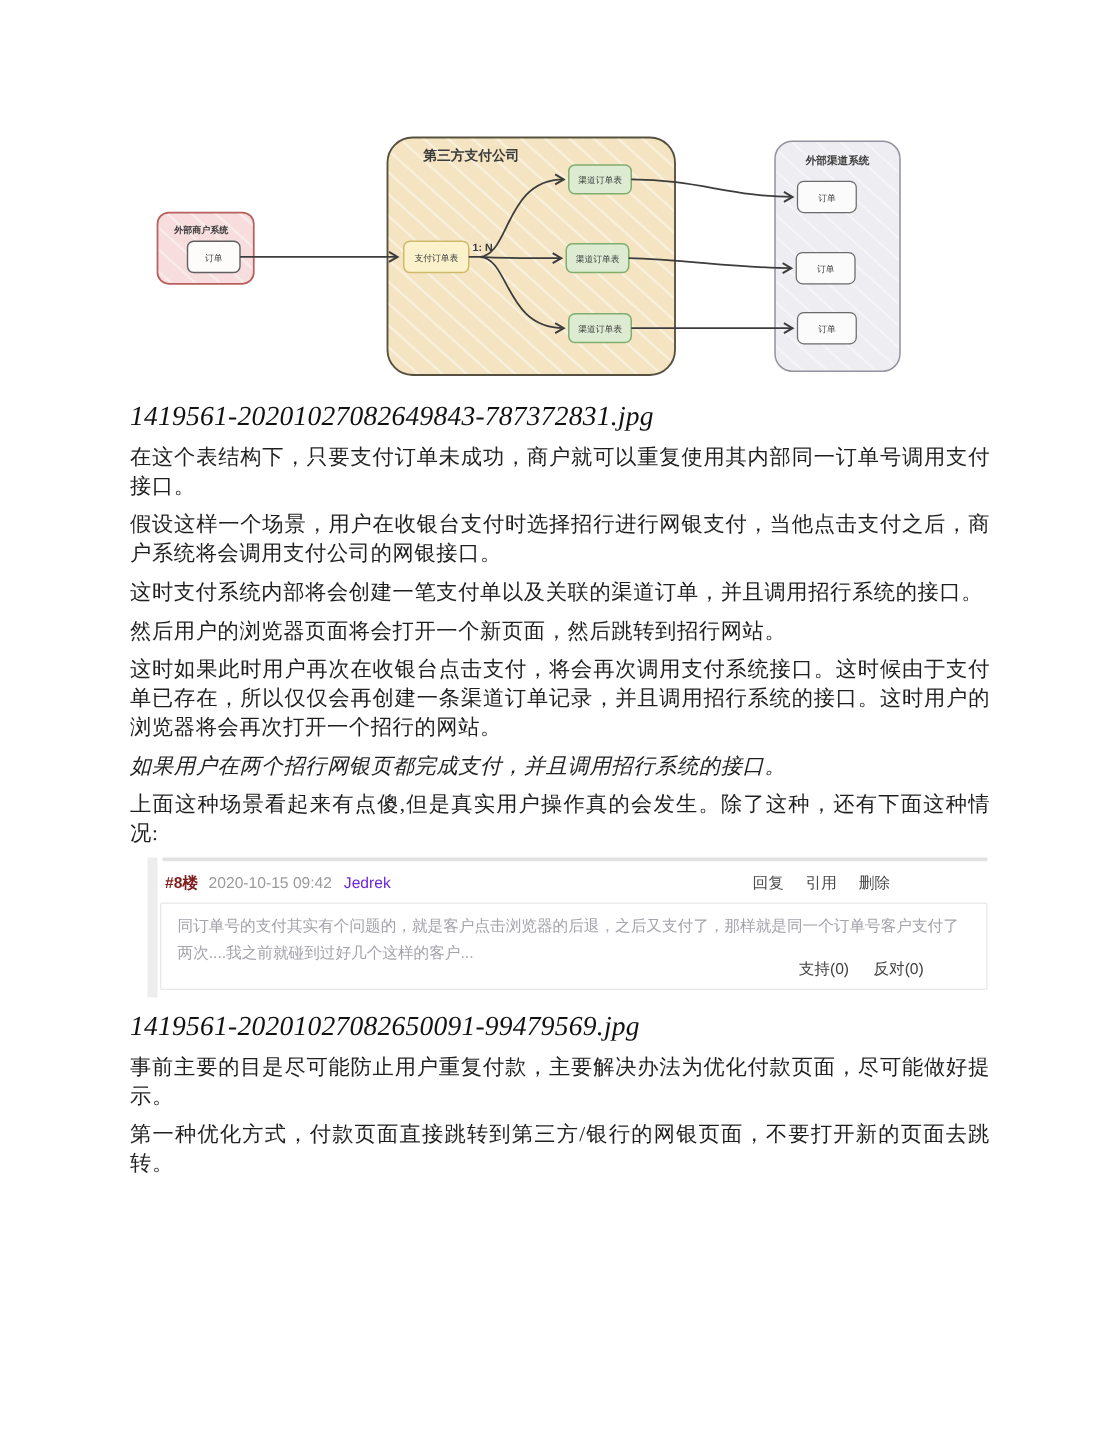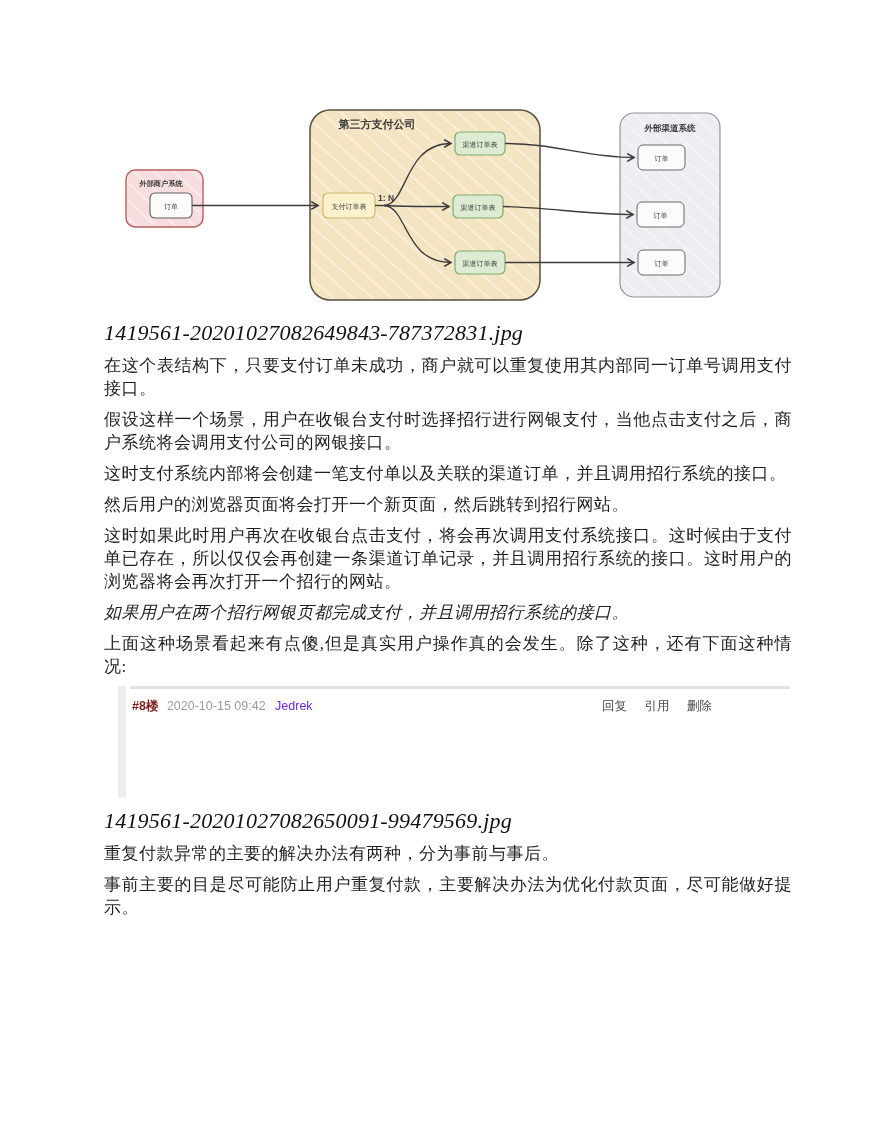--- a/index.html
+++ b/index.html
@@ -152,22 +152,29 @@
       <div class="f-header">
         <span class="f-floor">#8楼</span>
         <span class="f-date">2020-10-15 09:42</span>
         <span class="f-author">Jedrek</span>
       </div>
       <div class="f-actions">
         <span style="margin-left:0">回复</span>
         <span>引用</span>
         <span>删除</span>
       </div>
+      <div class="f-box">
+        <div class="f-comment">同订单号的支付其实有个问题的，就是客户点击浏览器的后退，之后又支付了，那样就是同一个订单号客户支付了两次....我之前就碰到过好几个这样的客户...</div>
+        <div class="f-votes">
+          <span style="margin-left:0">支持(0)</span>
+          <span>反对(0)</span>
+        </div>
+      </div>
     </div>
 
     <p class="caption">1419561-20201027082650091-99479569.jpg</p>
 
 
-    <p class="body">重复付款异常的主要的解决办法有两种，分为事前与事后。</p>
     <p class="body">事前主要的目是尽可能防止用户重复付款，主要解决办法为优化付款页面，尽可能做好提示。</p>
+    <p class="body">第一种优化方式，付款页面直接跳转到第三方/银行的网银页面，不要打开新的页面去跳转。</p>
 
   </div>
 </div>
 
 </body></html>

